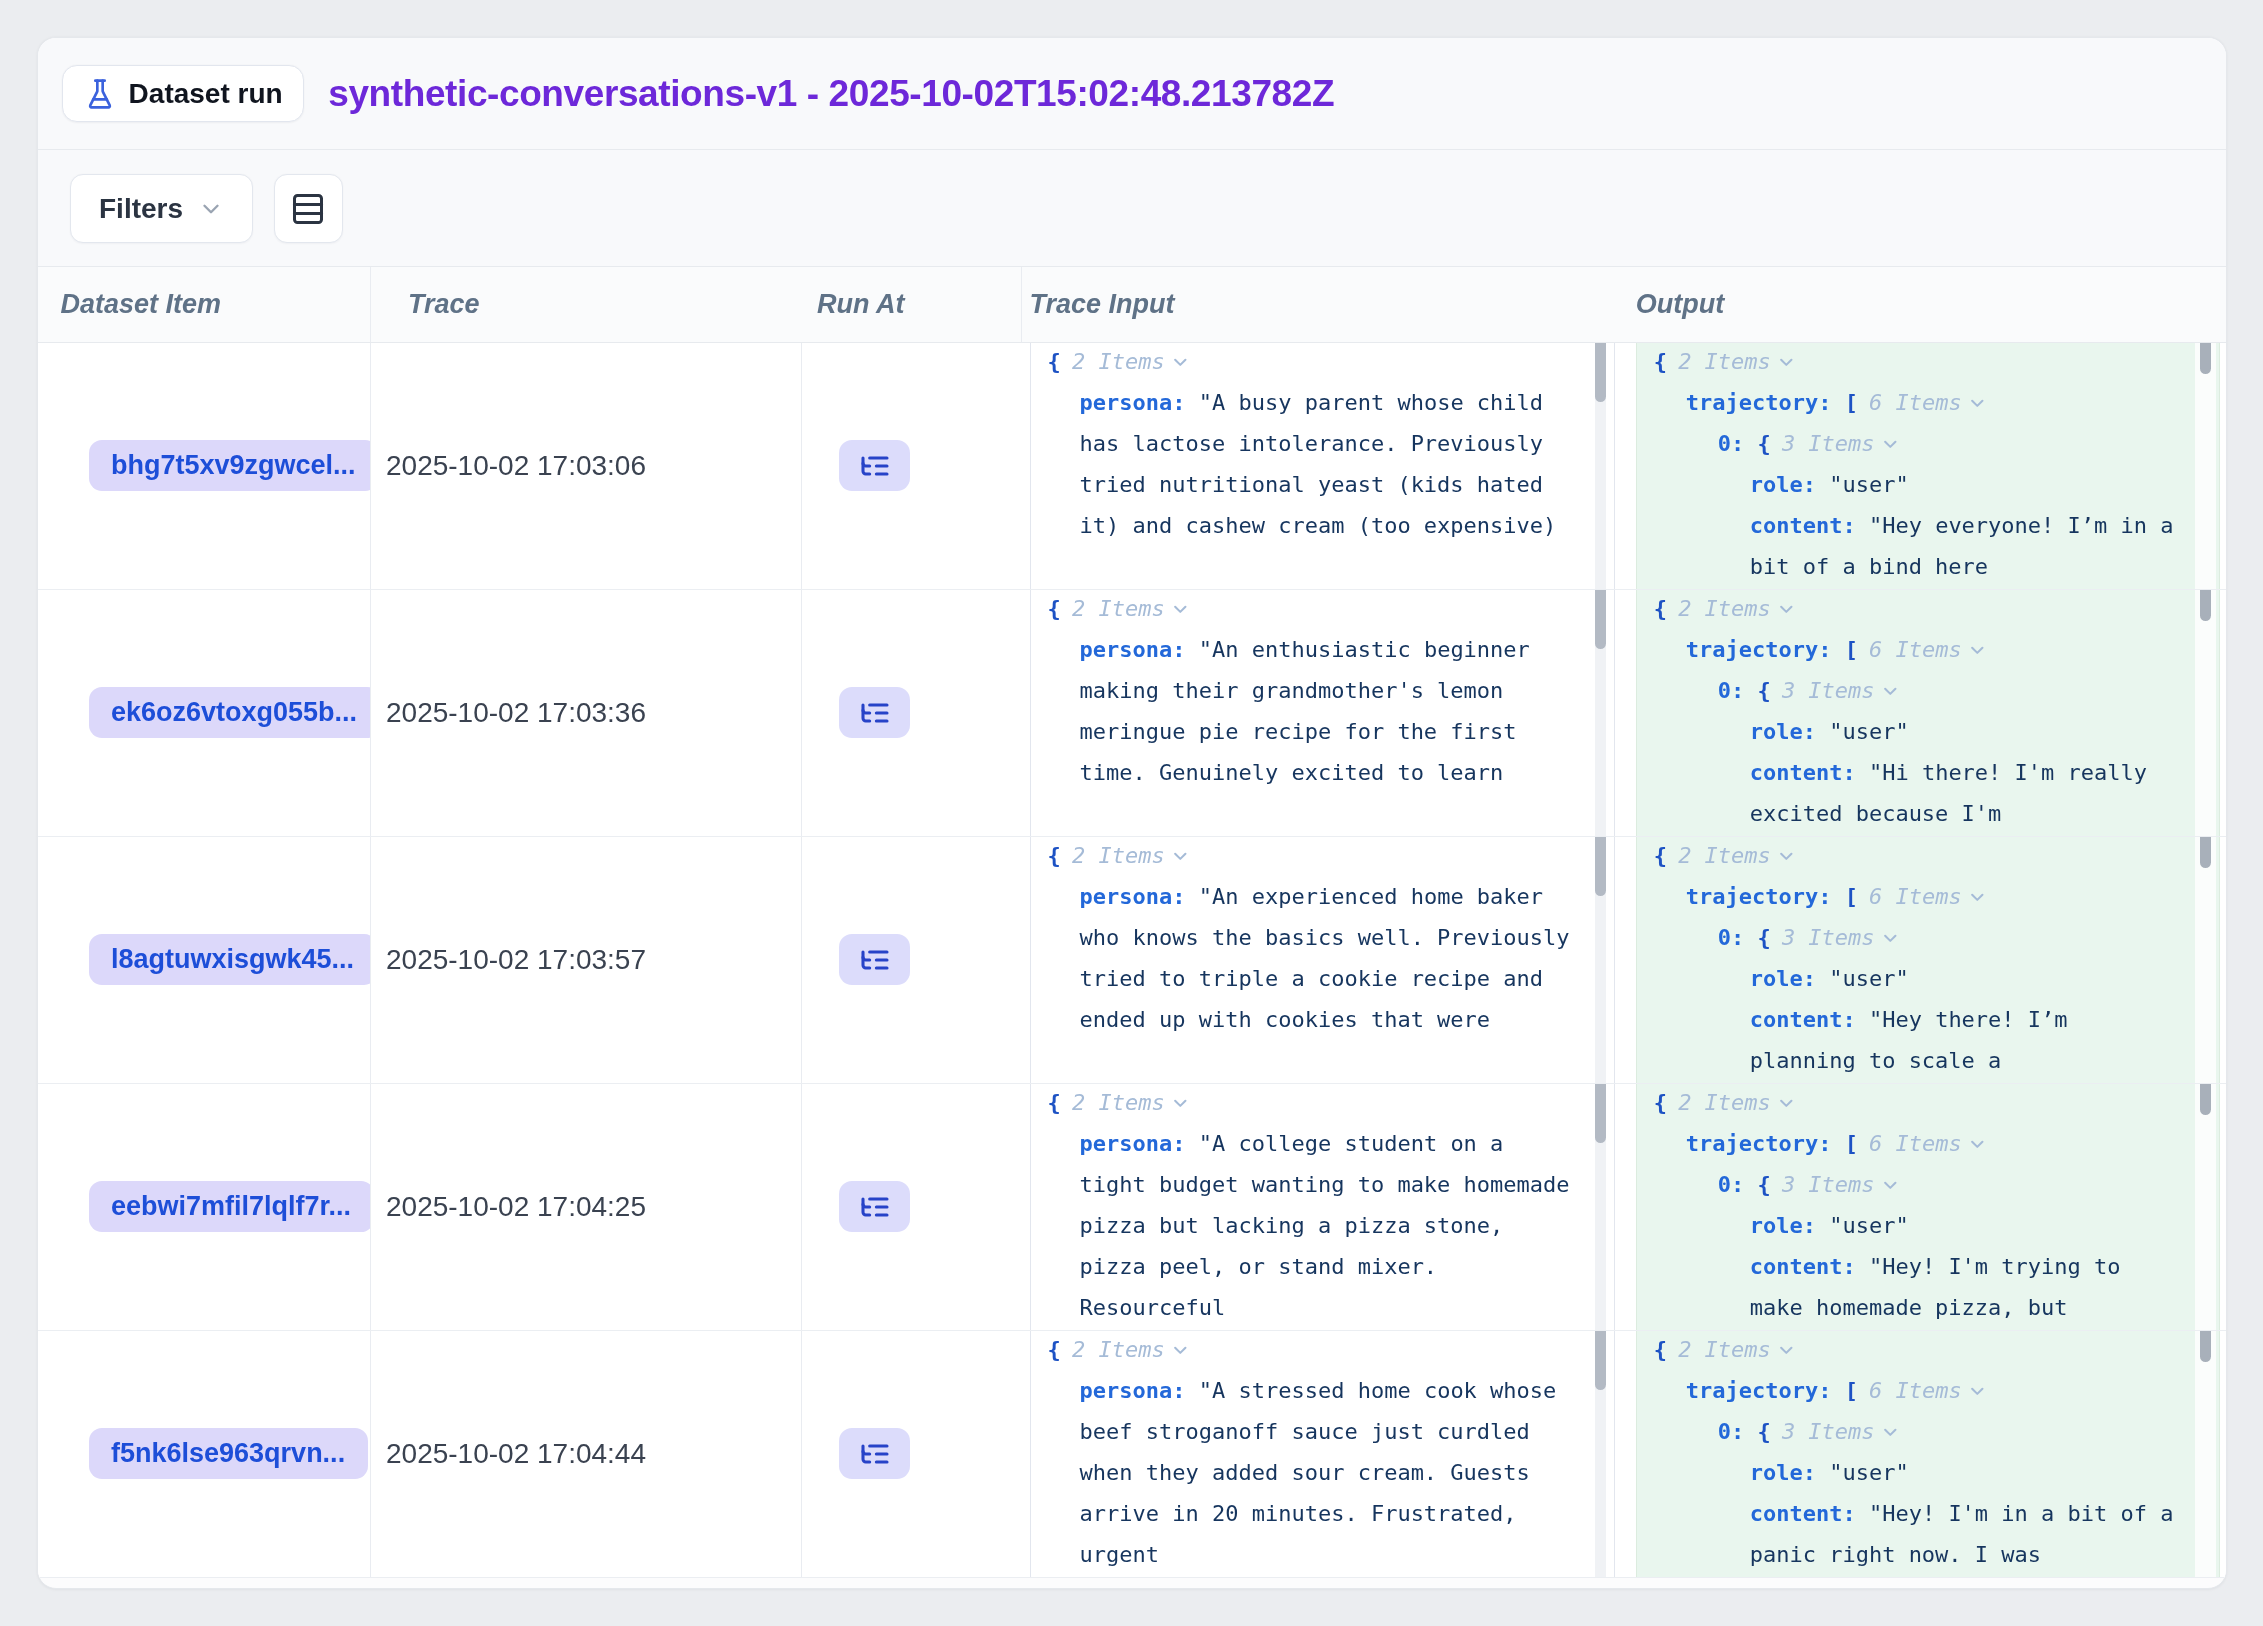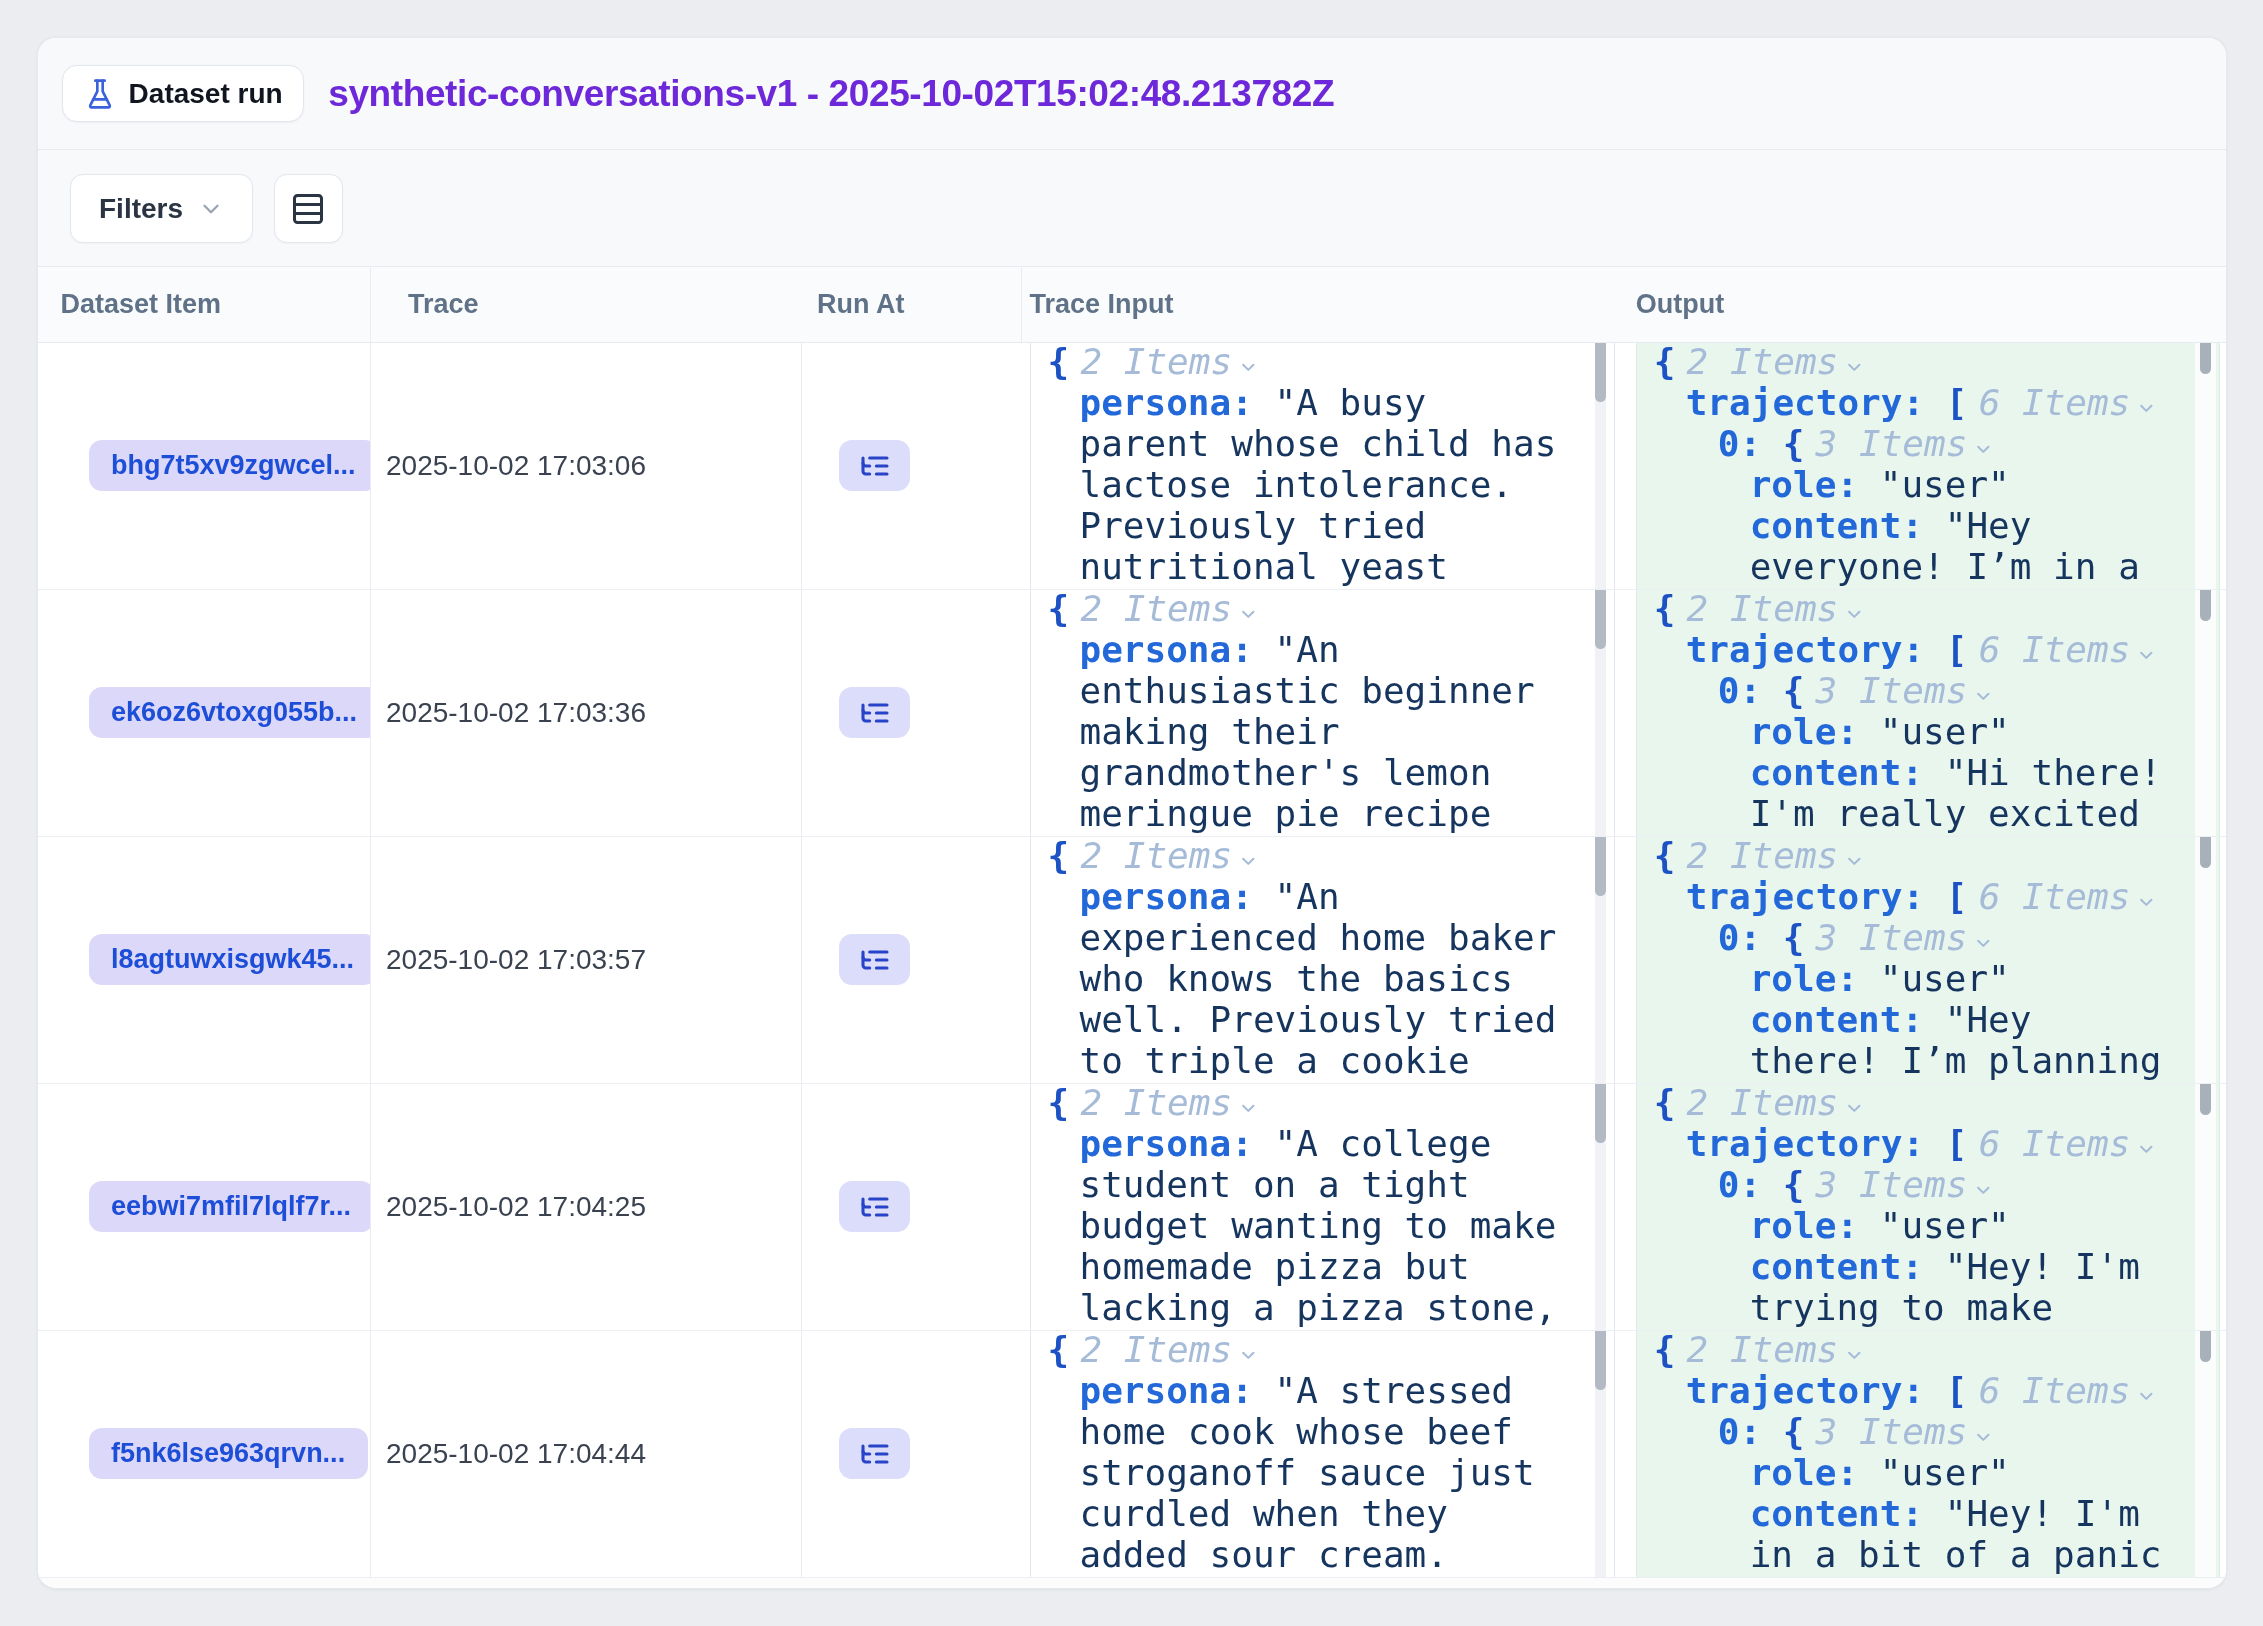--- a/index.html
+++ b/index.html
@@ -24,40 +24,40 @@
          background:#fff; border:0.9px solid #e3e7ee; border-radius:13px; cursor:pointer;
          font-size:28px; font-weight:600; color:#2b3442; box-shadow:0 0.9px 1.9px rgba(16,24,40,.04); }
   .count-badge { background:#e6e9f1; border-radius:8.4px; padding:4.7px 13px; font-size:24px;
                  font-weight:600; color:#3d4858; }
   .icon-btn { width:69px; padding:0; justify-content:center; }
 
   
   .grid-cols { display:grid; grid-template-columns:333px 431px 220px 609px 1fr; }
   .thead { height:77px; border-top:0.9px solid #e7eaee; border-bottom:0.9px solid #e7eaee;
            background:#fafbfc; }
-  .th { display:flex; align-items:center; height:100%; font-size:27px; font-weight:600; color:#5f7287; }
+  .th { display:flex; align-items:center; height:100%; font-size:27px; font-weight:600; color:#5f7287;font-style:italic; }
   .c1 { padding-left:22.5px; border-right:0.9px solid #e9ecf1; }
   .c2 { padding-left:15px; border-right:0.9px solid #e9ecf1; }
   .c3 { padding-left:37px; }
   .c4 { padding-left:7.5px; }
   .c5 { padding-left:4.7px; }
 
   .tr { height:247px; border-bottom:0.9px solid #ebeef2; background:#ffffff; }
   .td { display:flex; align-items:center; height:100%; overflow:hidden; }
 
   .item-badge { margin-left:28px; background:#dcd8fa; color:#1d4ed8; font-weight:700;
                 font-size:27px; padding:10.3px 22.5px; border-radius:13px; cursor:pointer; white-space:nowrap; }
   .run-at { font-size:28px; color:#3a4250; }
   .trace-btn { width:71px; height:51px; background:#dcdcfb; border:none; border-radius:13px;
                display:flex; align-items:center; justify-content:center; cursor:pointer; }
 
   
   .json-box { position:relative; overflow:hidden; align-self:center; height:273px;
               border-radius:11.2px; font-family:"DejaVu Sans Mono", monospace;
-              font-size:36px; line-height:41px; padding:11.2px 37px 0 17px; }
+              font-size:22px; line-height:41px; padding:11.2px 37px 0 17px; }
   .input-box  { width:585px; background:#ffffff; border:0.9px solid #e2e6ee; }
   .output-box { width:584px; background:#e9f6ee; border:0.9px solid #dcecdf; }
   .output-box::before { content:""; position:absolute; top:2.8px; bottom:2.8px; right:2.8px; width:20.6px;
                         background:rgba(255,255,255,.8); border-radius:9.4px; }
   .j-brace { color:#1d52c4; font-weight:600; }
   .j-items { color:#a5bbd7; font-style:italic; margin-left:11.2px; }
   .j-items svg { vertical-align:-3.7px; margin-left:5.6px; }
   .j-key { color:#2368d9; font-weight:600; }
   .j-str { color:#16355e; }
   .ind-1 { margin-left:32px; }

